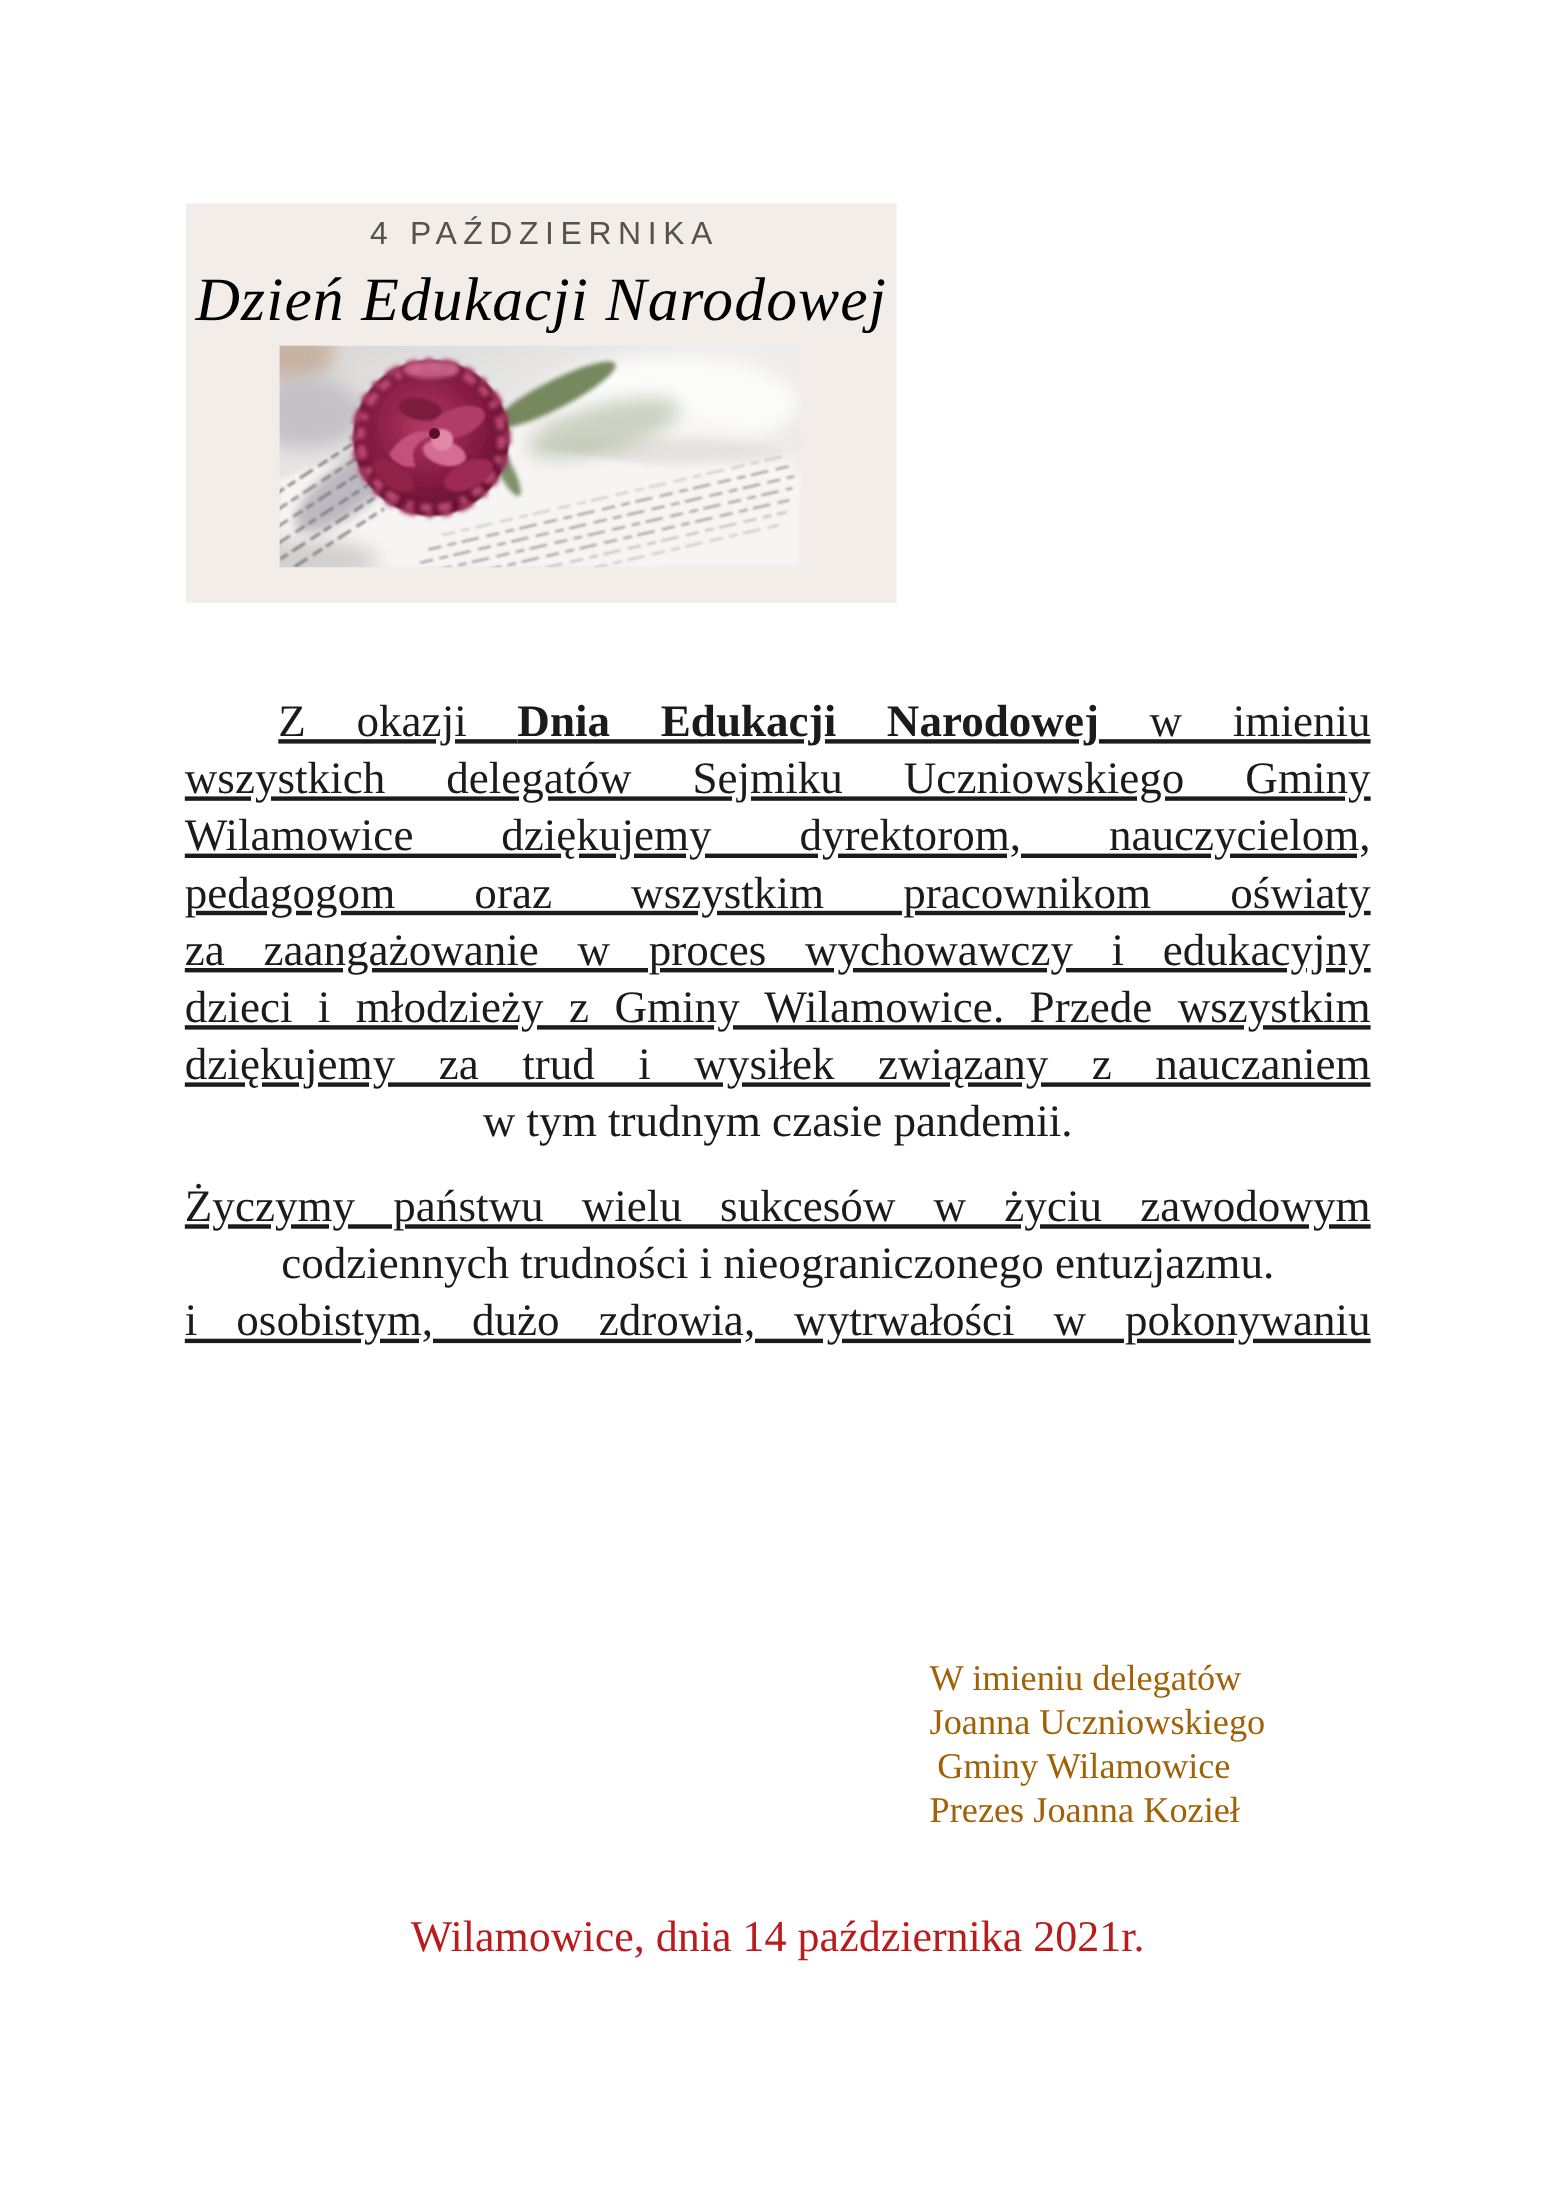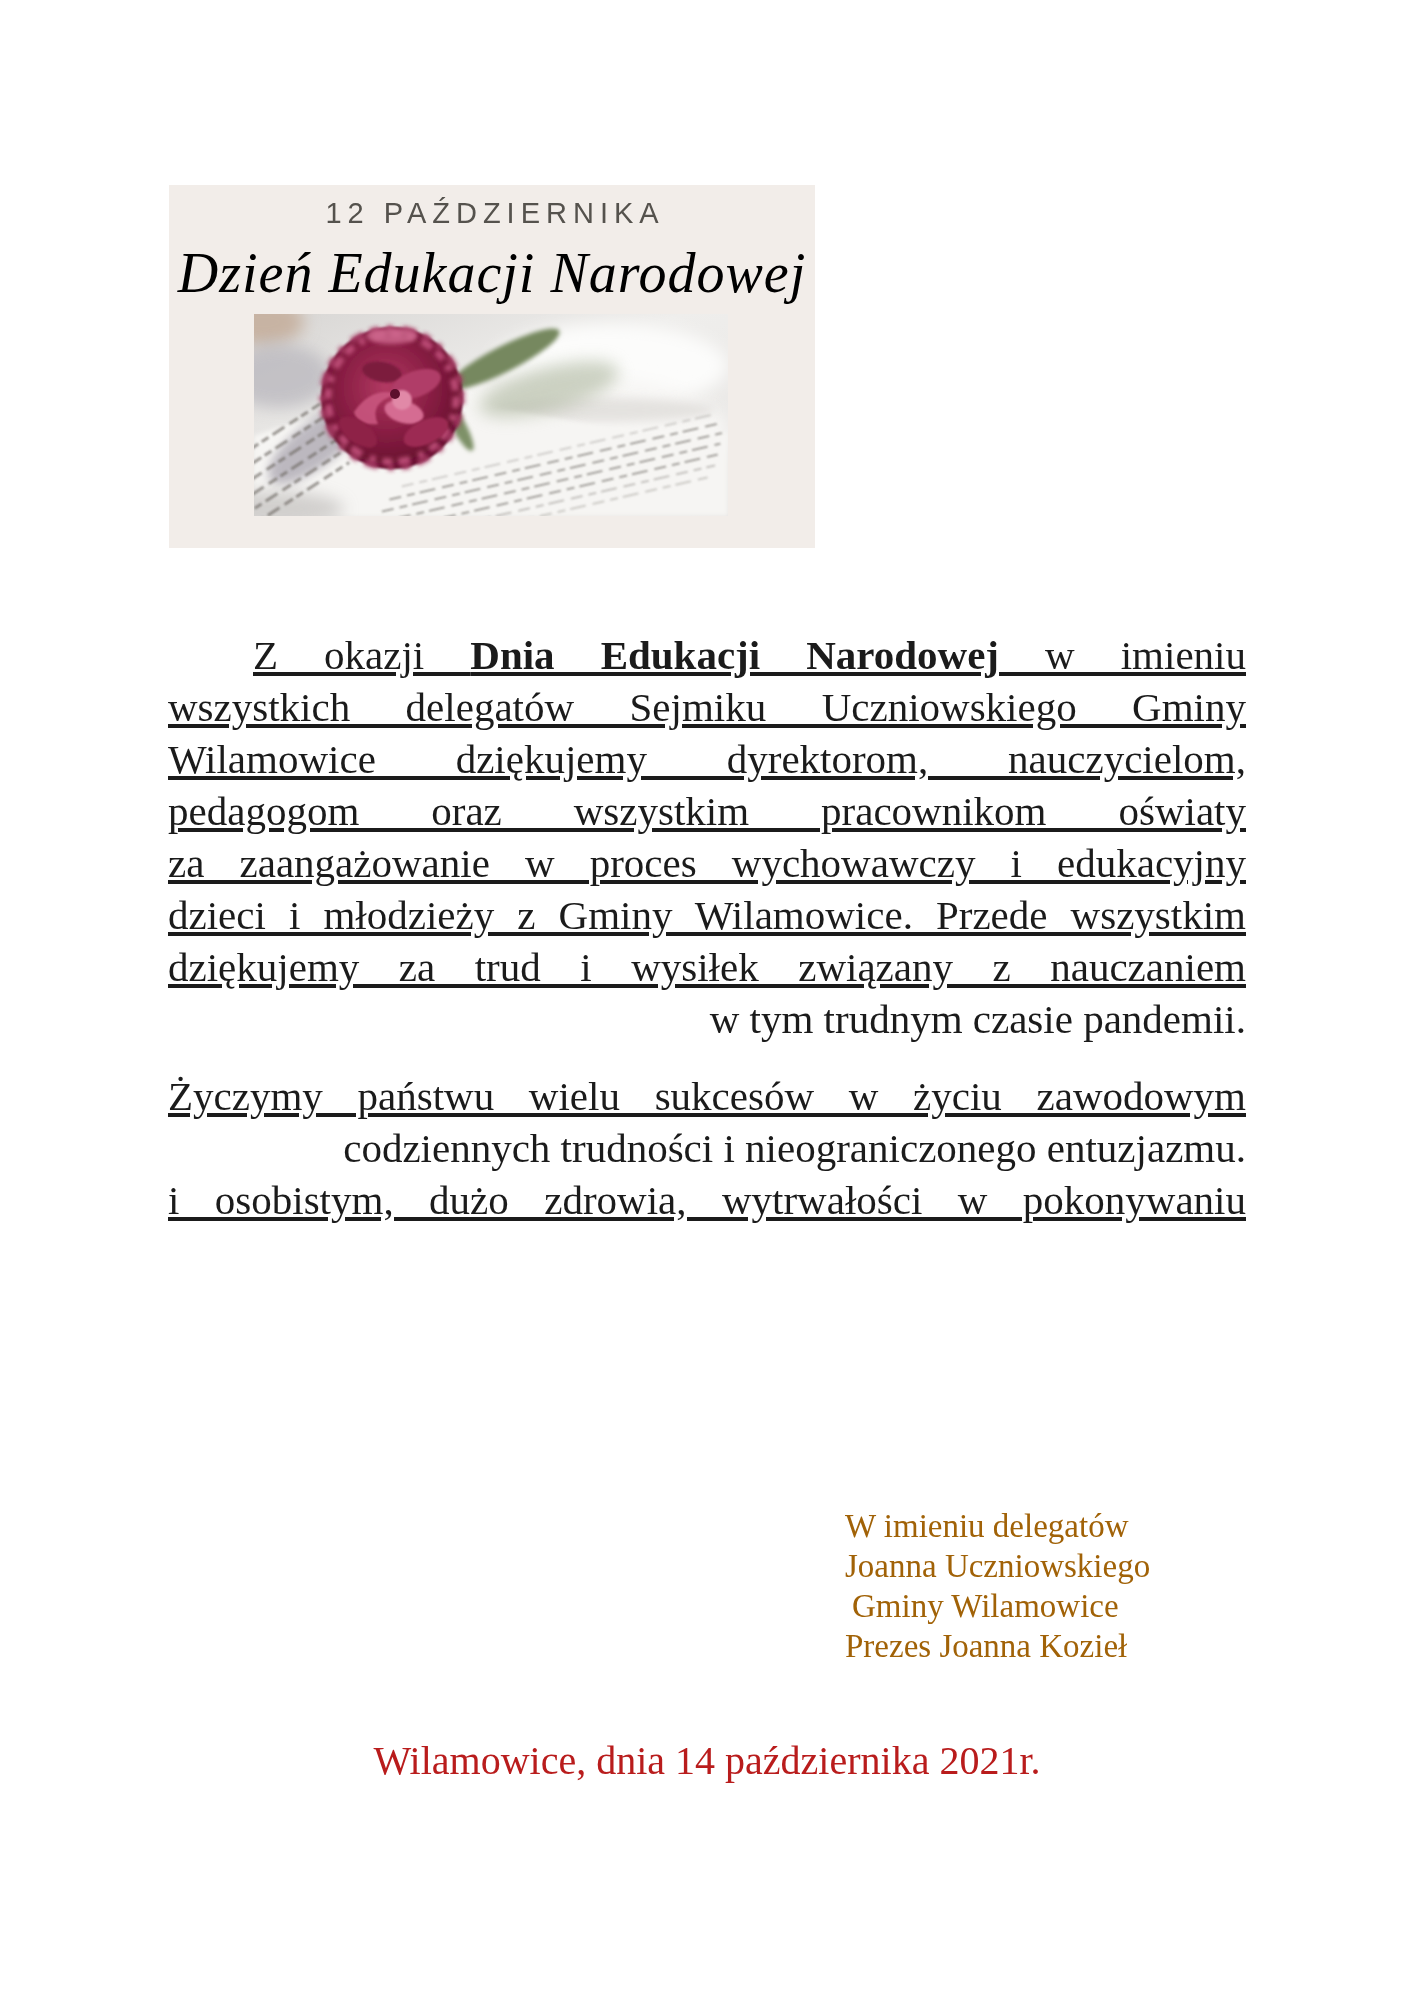--- a/index.html
+++ b/index.html
@@ -25,21 +25,21 @@
   .photo{
     position:absolute;left:85px;top:129px;width:474px;height:202px;overflow:hidden;
   }
   .photo svg{display:block;width:100%;height:100%;}
   
   .letter{
     position:absolute;left:168px;top:629px;width:1078px;
     font-size:41px;line-height:52px;color:#1b1b1b;
   }
   .para{margin:0 0 25px 0;}
-  .line{display:block;text-align:right;}
+  .line{display:block;text-align:center;}
   .just{text-align:justify;text-align-last:justify;text-decoration:underline;}
   .indent{padding-left:85px;}
   .bold{font-weight:bold;}
   
   .signature{
     position:absolute;left:845px;top:1506px;
     font-size:33px;line-height:40px;color:#a16207;
   }
   .sig-indent{padding-left:7px;}
   
@@ -47,21 +47,21 @@
     position:absolute;left:0;top:1737px;width:100%;text-align:center;
     font-size:40px;color:#b91c1c;
   }
 </style>
 </head>
 <body>
 
 <div class="page">
 
   <div class="card">
-    <div class="card-date">12 PAŹDZIERNIKA</div>
+    <div class="card-date">4 PAŹDZIERNIKA</div>
     <div class="card-title">Dzień Edukacji Narodowej</div>
 
     <div class="photo">
       <svg viewBox="0 0 474 202" preserveAspectRatio="none">
         <defs>
           <filter id="b8" x="-40%" y="-40%" width="180%" height="180%">
               <feGaussianBlur stdDeviation="8"></feGaussianBlur>
             </filter>
           <filter id="b5" x="-40%" y="-40%" width="180%" height="180%">
               <feGaussianBlur stdDeviation="5"></feGaussianBlur>

